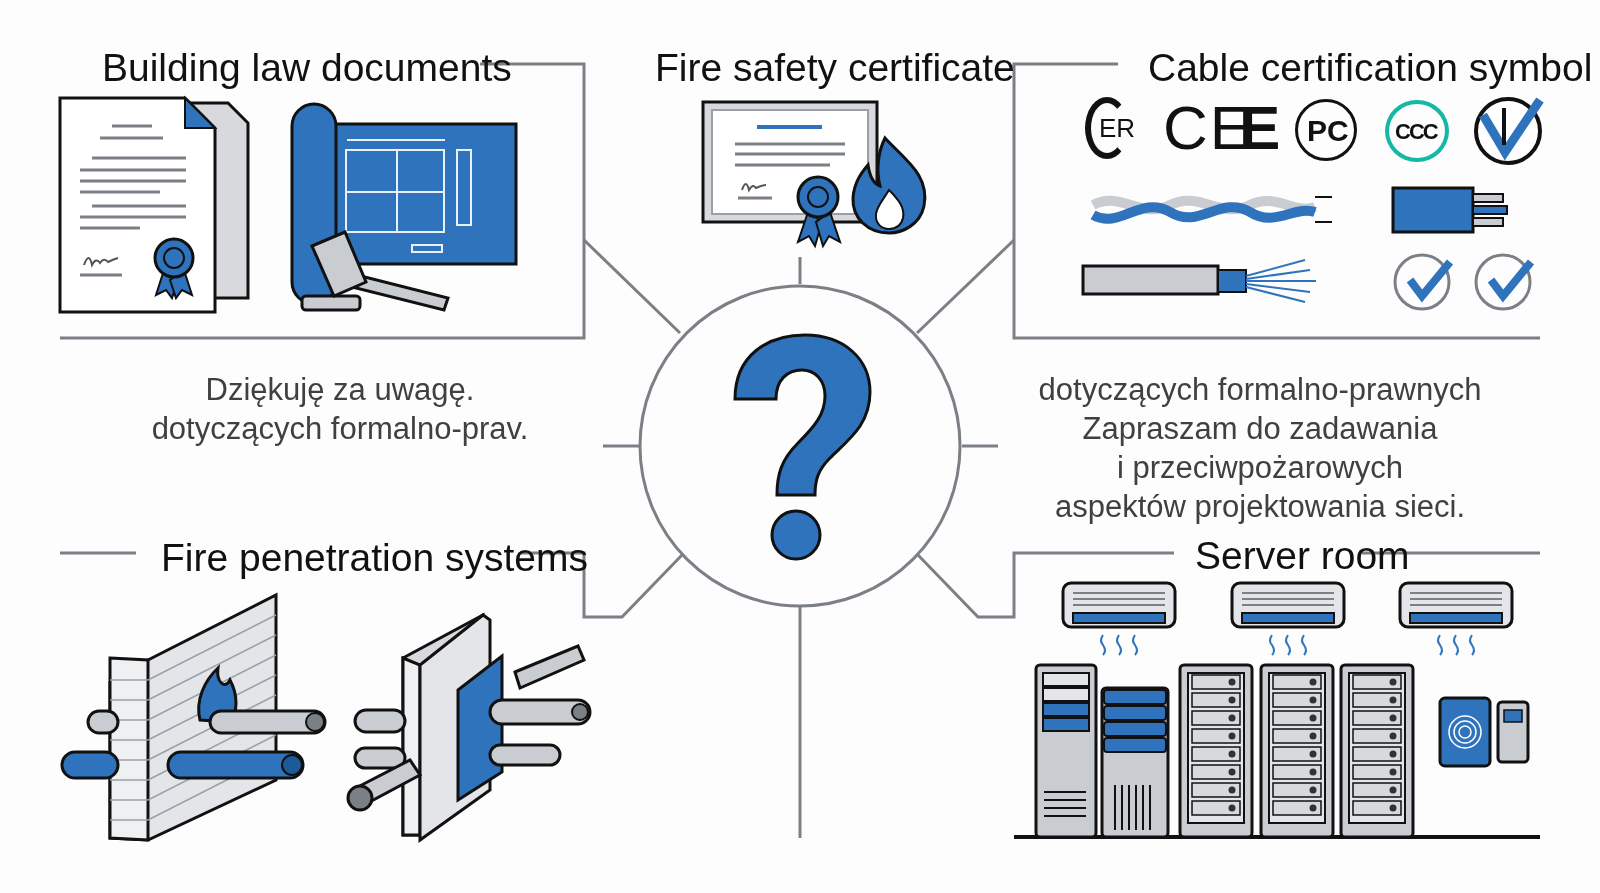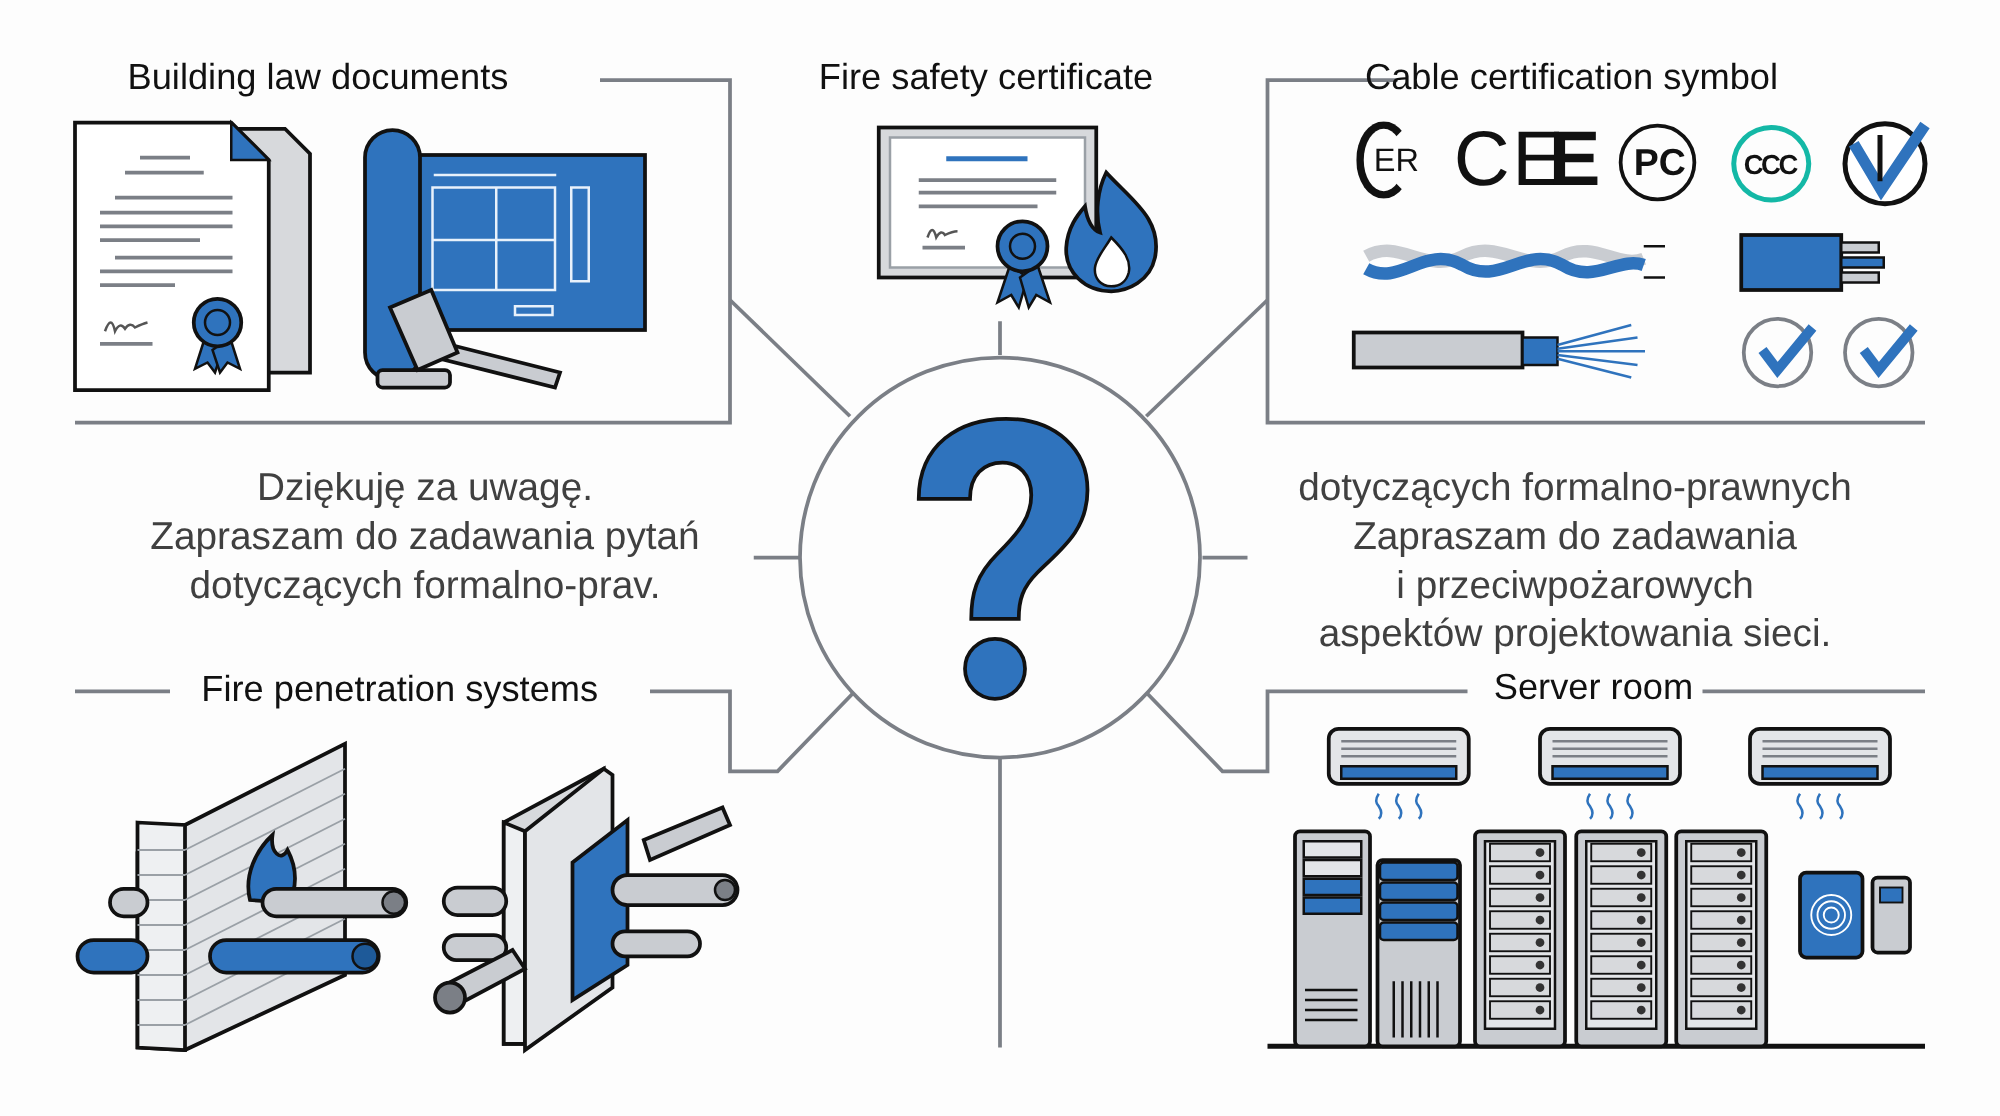--- a/index.html
+++ b/index.html
@@ -1,17 +1,17 @@
 <!DOCTYPE html>
 <html><head>
 <meta charset="utf-8">
 <style>
   html,body{margin:0;padding:0;background:#fdfdfd;}
   body{width:1600px;height:893px;position:relative;overflow:hidden;font-family:"Liberation Sans","DejaVu Sans",sans-serif;color:#111;}
-  .title{position:absolute;font-size:29px;color:#111;white-space:nowrap;}
+  .title{position:absolute;font-size:39px;color:#111;white-space:nowrap;}
   .para{position:absolute;font-size:31px;line-height:39px;text-align:center;color:#404040;white-space:nowrap;}
   svg{position:absolute;left:0;top:0;}
   .sym{position:absolute;}
 </style>
 </head>
 <body>
 
 <svg width="1600" height="893">
   <g stroke="#7b7f86" stroke-width="3" fill="none">
 
@@ -40,27 +40,26 @@
   <line x1="1014" y1="837" x2="1540" y2="837" stroke="#111" stroke-width="4"></line>
 </svg>
 
 <svg width="1600" height="893">
   <path d="M735,399 C735,355 768,335 805,335 C845,335 870,360 870,392 C870,425 848,440 830,458 C818,470 815,480 815,495 L777,495 C777,475 781,460 798,443 C815,426 825,414 825,396 C825,380 815,370 802,370 C787,370 776,380 776,399 Z" fill="#2f73bd" stroke="#111" stroke-width="3"></path>
   <circle cx="796" cy="535" r="24" fill="#2f73bd" stroke="#111" stroke-width="3"></circle>
 </svg>
 
 <div class="title" style="left:102px;top:46px;">Building law documents</div>
 <div class="title" style="left:655px;top:46px;">Fire safety certificate</div>
-<div class="title" style="left:1092px;top:46px;">Cable certification symbol</div>
+<div class="title" style="left:1148px;top:46px;">Cable certification symbol</div>
 <div class="title" style="left:161px;top:536px;">Fire penetration systems</div>
 <div class="title" style="left:1195px;top:534px;">Server room</div>
 
 <div class="para" style="left:90px;top:370px;width:500px;">
   <div>Dziękuję za uwagę.</div>
-  <div>Zapraszam do zadawania pytań</div>
   <div>dotyczących formalno-prav.</div>
 </div>
 <div class="para" style="left:1010px;top:370px;width:500px;">
   <div>dotyczących formalno-prawnych</div>
   <div>Zapraszam do zadawania</div>
   <div>i przeciwpożarowych</div>
   <div>aspektów projektowania sieci.</div>
 </div>
 
 <svg width="1600" height="893">

